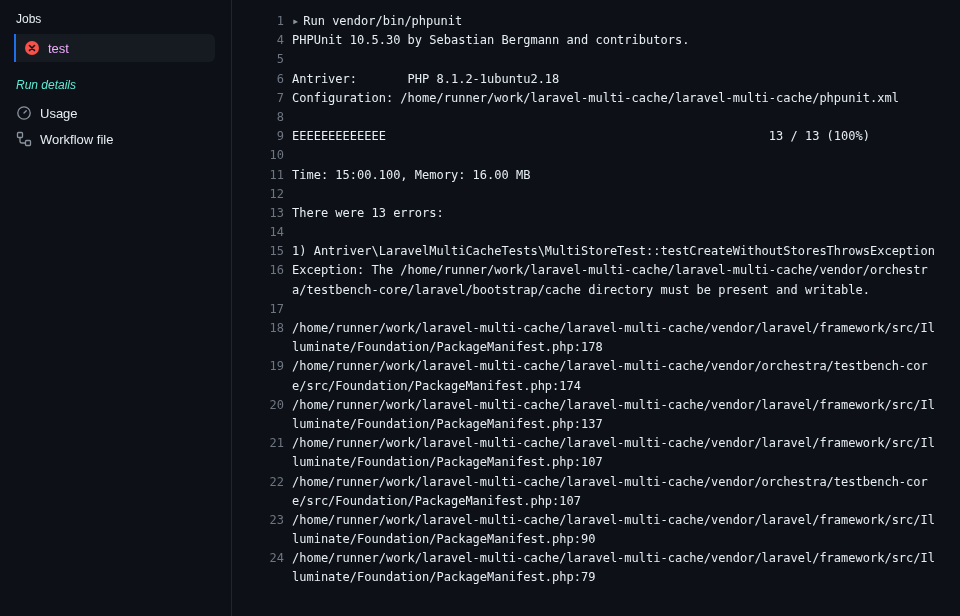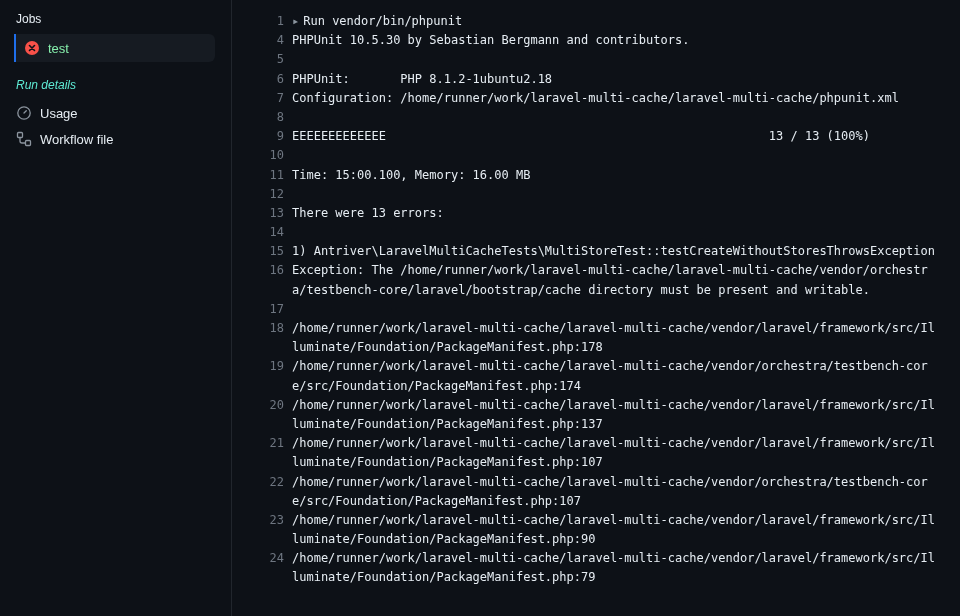--- a/index.html
+++ b/index.html
@@ -24,21 +24,21 @@
     color: #e6edf3;
     padding: 4px 0 8px 0;
   }
   .sidebar-item {
     display: flex;
     align-items: center;
     gap: 8px;
     padding: 6px 8px;
     border-radius: 6px;
     font-size: 13px;
-    color: #86efac;
+    color: #f0abfc;
     cursor: pointer;
   }
   .sidebar-item.active {
     background: #161b22;
     border-left: 2px solid #1f6feb;
     border-radius: 0 6px 6px 0;
     margin-left: -2px;
   }
   .sidebar-subtitle {
     font-size: 12px;
@@ -172,21 +172,21 @@
       <div class="log-row">
         <span class="lineno">4</span>
         <span class="line-content">PHPUnit 10.5.30 by Sebastian Bergmann and contributors.</span>
       </div>
       <div class="log-row">
         <span class="lineno">5</span>
         <span class="line-content"></span>
       </div>
       <div class="log-row">
         <span class="lineno">6</span>
-        <span class="line-content">PHPUnit:       PHP 8.1.2-1ubuntu2.18</span>
+        <span class="line-content">Antriver:       PHP 8.1.2-1ubuntu2.18</span>
       </div>
       <div class="log-row">
         <span class="lineno">7</span>
         <span class="line-content">Configuration: /home/runner/work/laravel-multi-cache/laravel-multi-cache/phpunit.xml</span>
       </div>
       <div class="log-row">
         <span class="lineno">8</span>
         <span class="line-content"></span>
       </div>
       <div class="log-row">

